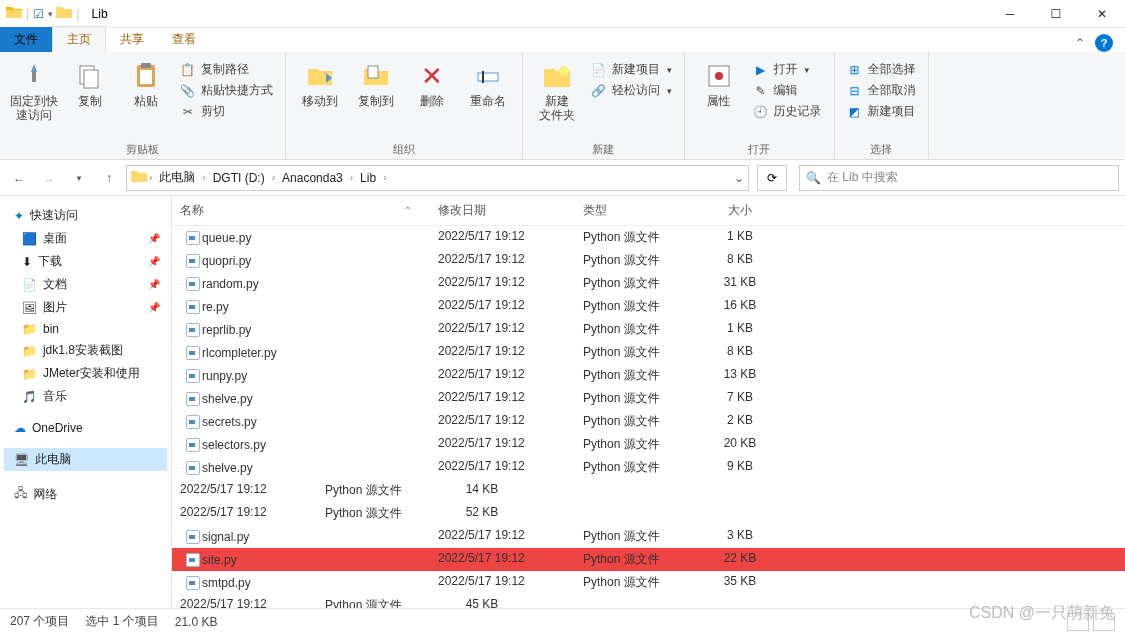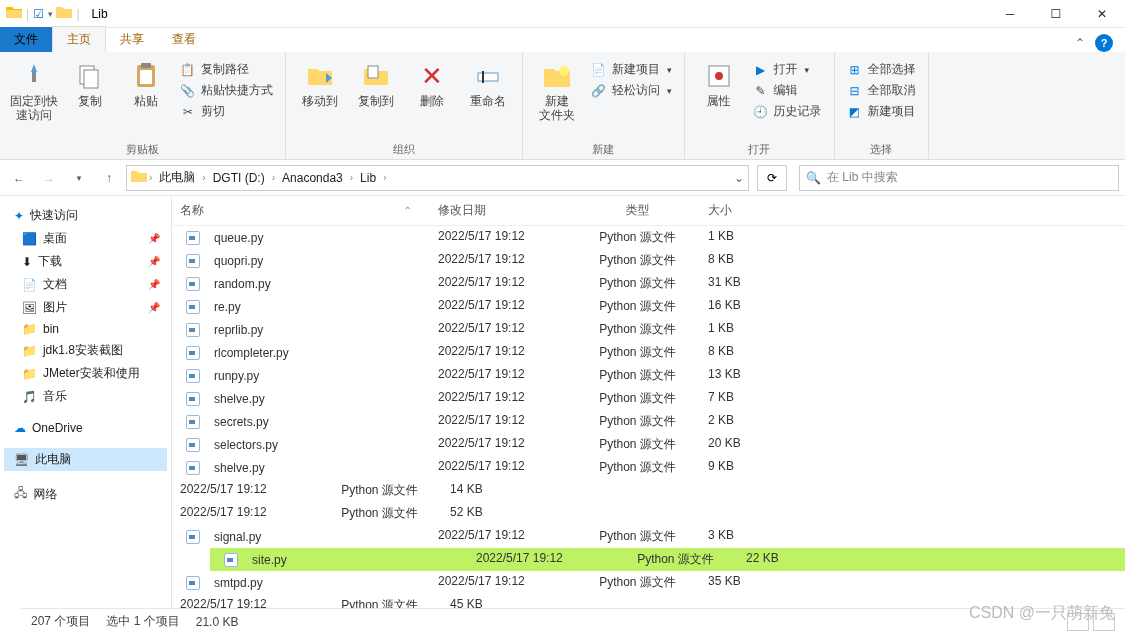--- a/index.html
+++ b/index.html
@@ -39,30 +39,30 @@
 .side-item { display:flex; align-items:center; gap:6px; padding:3px 6px 3px 18px; color:#222; position:relative;}
 .side-item.top{padding-left:10px; font-weight:normal;}
 .side-item .pin{ margin-left:auto; color:#888; font-size:10px;}
 .side-item.selected{ background:#cce8ff;}
 .side-spacer{height:10px;}
 .filelist { flex:1; overflow:hidden; }
 .fl-header { display:flex; border-bottom:1px solid #eee; color:#555; padding:4px 0;}
 .fl-header > div{ padding:2px 8px;}
 .col-name{width:258px; display:flex; align-items:center; gap:20px;}
 .col-date{width:145px;}
-.col-type{width:125px;text-align:center;}
-.col-size{width:92px; text-align:left; padding-right:20px !important;}
+.col-type{width:125px;}
+.col-size{width:92px; text-align:center; padding-right:20px !important;}
 .fl-rows{ }
 .fl-row{ display:flex; padding:1px 0; color:#333;}
-.fl-row.selected{background:#bef264;margin-left:38px;}
+.fl-row.selected{background:#ef4444;}
 .fl-row > div{ padding:2px 8px;}
-.fl-row .col-name{display:flex; align-items:center; gap:14px; padding-left:14px;text-align:right;}
+.fl-row .col-name{display:flex; align-items:center; gap:2px; padding-left:14px;text-align:right;}
 .py-icon{width:14px;height:14px;background:#fff;border:1px solid #9cb8d8;border-radius:2px;position:relative;flex-shrink:0;}
 .py-icon::after{content:"";position:absolute;left:2px;top:4px;width:6px;height:4px;background:#4b8bbe;}
-.statusbar{ height:26px; border-top:1px solid #e7e7e7; display:flex; align-items:center; padding:8px 10px; gap:16px; color:#444;margin-left:21px;}
+.statusbar{ height:26px; border-top:1px solid #e7e7e7; display:flex; align-items:center; padding:8px 10px; gap:16px; color:#444;}
 .statusbar .right{margin-left:auto; display:flex; gap:4px;}
 .view-btn{width:22px;height:18px;border:1px solid #ccc;}
 .folder-svg{width:16px;height:14px;}
 .sort-arrow{color:#888;font-size:10px;margin-left:auto;margin-right:10px;}
 .watermark{position:absolute;right:10px;bottom:10px;color:#bbb;font-size:16px;pointer-events:none;}
 </style>
 </head>
 <body>
 
 <div class="titlebar">

